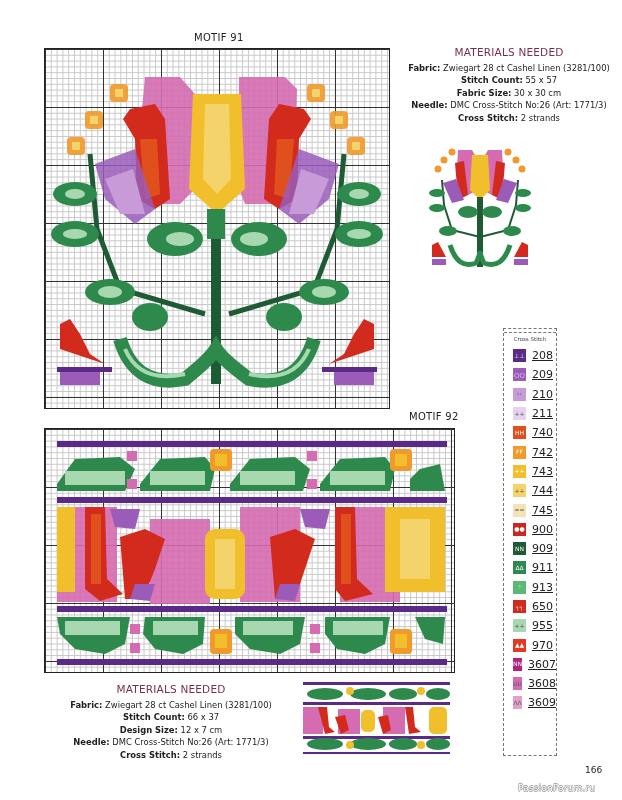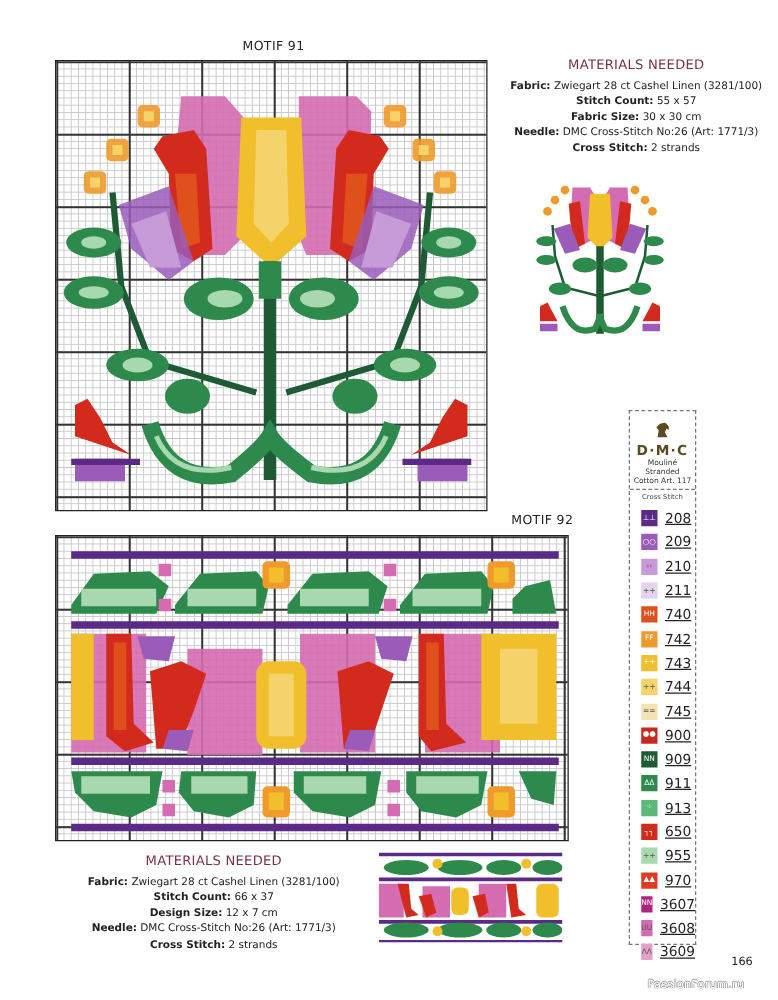--- a/index.html
+++ b/index.html
@@ -294,28 +294,20 @@
     </g>
   <g fill="#d32a1e">
       <path d="M15 25 L24 25 L26 45 L32 50 L22 52 Z"></path>
       <path d="M32 35 L42 33 L46 48 L38 52 Z"></path>
       <path d="M75 35 L85 33 L88 48 L80 52 Z"></path>
       <path d="M102 25 L110 25 L112 45 L118 50 L106 52 Z"></path>
     </g>
 </svg>
 
 <div class="legend">
-  <div class="logo">
-    <svg width="14" height="12" viewBox="0 0 14 12">
-      <path d="M3 12 L4 6 L2 4 L5 1 L9 0 L12 3 L12 6 L10 5 L9 8 L11 12 Z" fill="#5a4a22"></path>
-    </svg>
-    <div class="brand">D·M·C</div>
-    <div class="sub">Mouliné Stranded</div>
-    <div class="sub">Cotton Art. 117</div>
-  </div>
   <div class="sep"></div>
   <div class="cs">Cross Stitch</div>
   <div id="legend-rows">
       <div class="row">
         <span class="sw" style="background: rgb(91, 42, 134);">⊥⊥</span>
         <span class="num">208</span>
       </div>
       <div class="row">
         <span class="sw" style="background: rgb(154, 92, 184);">○○</span>
         <span class="num">209</span>

